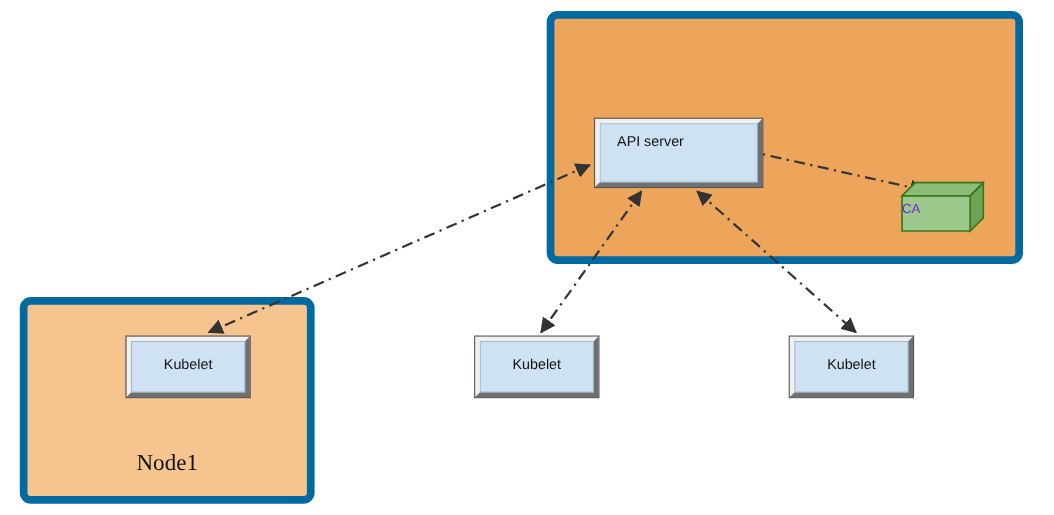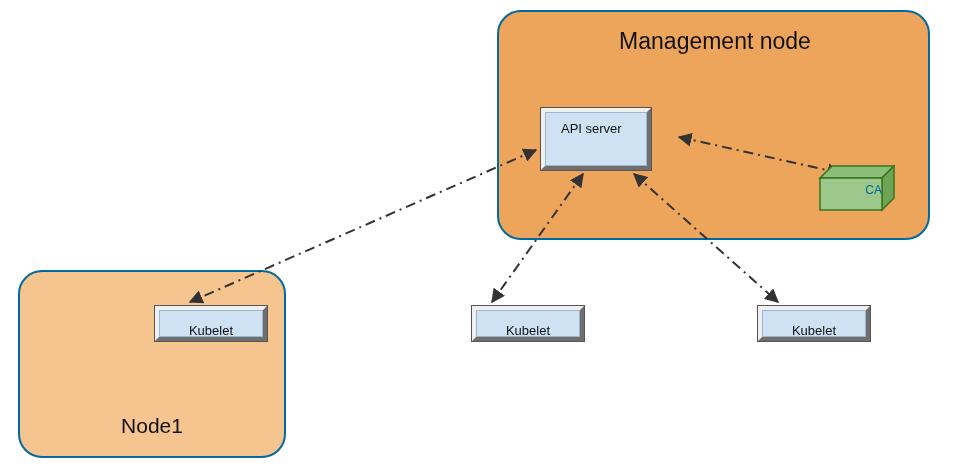--- a/index.html
+++ b/index.html
@@ -8,23 +8,24 @@
     width: 958px;
     height: 468px;
     font-family: "Liberation Sans", sans-serif;
     background: #ffffff;
     overflow: hidden;
   }
 
   
   .group-box {
     position: absolute;
-    border: 2px solid #0369a1;
-    border-radius: 24px;
+    border: 7px solid #0369a1;
+    border-radius: 10px;
     box-sizing: border-box;
+    font-family: Liberation Serif, serif;
   }
   .management { left: 497px; top: 10px; width: 433px; height: 230px; background: #eda55b; }
   .worker     { top: 270px; width: 268px; height: 188px; background: #f5c48f; }
   .worker.n1 { left: 18px; }
   .worker.n2 { left: 345px; }
   .worker.n3 { left: 664px; }
 
   .mgmt-label {
     position: absolute;
     left: 600px; top: 28px; width: 230px;
@@ -46,61 +47,59 @@
     position: absolute;
     box-sizing: border-box;
     background: #cfe2f3;
     border: 4px solid;
     border-color: #f0f0f0 #6f6f6f #6f6f6f #f0f0f0;
     outline: 1px solid #555555;
     box-shadow: inset 0 0 0 1px #9fb6c9;
     color: #111111;
   }
   .api-server {
-    left: 541px; top: 108px; width: 110px; height: 62px;
+    left: 541px; top: 108px; width: 152px; height: 62px;
     font-size: 13px;
     line-height: 16px;
     padding: 9px 0 0 16px;
   }
   .kubelet {
-    width: 112px; height: 35px;
+    width: 112px; height: 55px;
     font-size: 13px;
     text-align: center;
     line-height: 42px;
-    margin-left: 40px;
   }
   .kubelet.k1 { left: 115px; top: 306px; }
   .kubelet.k2 { left: 432px; top: 306px; }
   .kubelet.k3 { left: 718px; top: 306px; }
 
   
   .ca-wrap { position: absolute; left: 817px; top: 164px; width: 78px; height: 50px; }
   .ca-label {
     position: absolute;
     left: 820px; top: 183px; width: 62px;
-    text-align: right;
+    text-align: left;
     font-size: 12px;
-    color: #0369a1;
+    color: #6d28d9;
   }
 
   .arrows { position: absolute; left: 0; top: 0; width: 958px; height: 468px; }
   .arrow-line {
     stroke: #333333;
     stroke-width: 2;
     fill: none;
     stroke-dasharray: 10 5 2 5;
   }
 </style>
 </head>
 <body>
 
 <div class="canvas">
 
   <div class="group-box management"></div>
-  <div class="mgmt-label">Management node</div>
 
   <div class="group-box worker n1">
     <div class="node-label">Node1</div>
   </div>
 
   <svg class="arrows" viewBox="0 0 958 468" xmlns="http://www.w3.org/2000/svg">
     <defs>
       <marker id="arrowhead" viewBox="0 0 10 10" refX="9" refY="5" markerWidth="7" markerHeight="7" orient="auto-start-reverse">
         <path d="M0,0 L10,5 L0,10 z" fill="#333333"></path>
       </marker>

